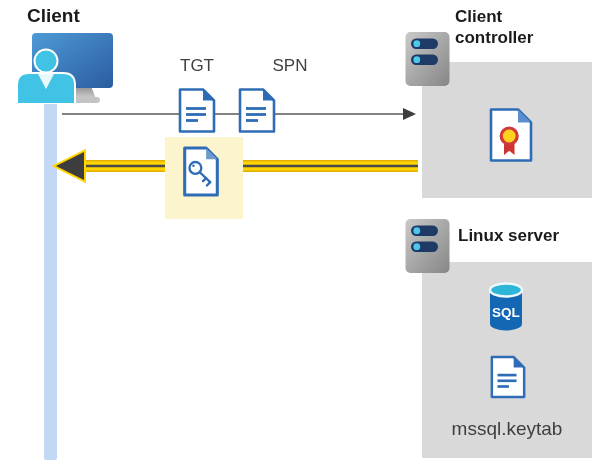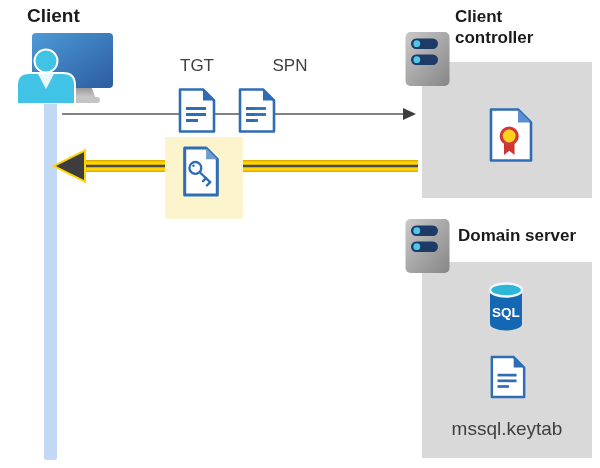--- a/index.html
+++ b/index.html
@@ -1,19 +1,18 @@
 <!DOCTYPE html>
 <html><head>
 <meta charset="utf-8">
 <style>
   html,body{margin:0;padding:0;background:#fff;}
   #canvas{
     position:relative;width:600px;height:468px;background:#ffffff;overflow:hidden;
     font-family:"Liberation Sans",sans-serif;
-    border-radius:22px;
   }
   .abs{position:absolute;}
   .label-bold{font-weight:bold;color:#1b1b1b;}
   #client-label{left:27px;top:5px;font-size:19px;z-index:3;}
   #client-icon{left:13px;top:32px;z-index:3;}
   #client-bar{left:44px;top:98px;width:13px;height:362px;background:#c3d8f5;border-radius:2px;z-index:0;}
   #arrow-layer{left:0;top:0;z-index:1;}
   #tgt-label{left:174px;top:56px;width:46px;text-align:center;font-size:17px;color:#404040;z-index:3;}
   #spn-label{left:234px;top:56px;width:46px;text-align:center;font-size:17px;color:#3f3f3f;z-index:3;margin-left:33px;}
   #tgt-doc{left:177px;top:87px;z-index:3;}
@@ -126,21 +125,21 @@
   </svg>
 
   <svg class="abs" id="cert-icon" width="46" height="56" viewBox="0 0 46 55">
     <path d="M3,2 H30 L43,15 V53 H3 Z" fill="#ffffff" stroke="#2e6db5" stroke-width="2.6" stroke-linejoin="round"></path>
     <path d="M30,2 L43,15 L30,15 Z" fill="#5b8fd0"></path>
     <path d="M16,34 h10.5 v13.5 l-5.2,-4.2 l-5.3,4.2 z" fill="#cf3434"></path>
     <circle cx="21.2" cy="28.5" r="8" fill="#ffd21c" stroke="#d03a3a" stroke-width="3.2"></circle>
   </svg>
 
   <div class="abs" id="linux-box"></div>
-  <div class="abs label-bold" id="linux-label">Domain server</div>
+  <div class="abs label-bold" id="linux-label">Linux server</div>
   <svg class="abs" id="linux-server-icon" width="45" height="56" viewBox="0 0 45 55">
     <defs>
       <linearGradient id="gSrv2" x1="0" y1="0" x2="1" y2="1">
         <stop offset="0" stop-color="#c9c9c9"></stop>
           <stop offset="1" stop-color="#868686"></stop>
       </linearGradient>
     </defs>
     <rect x="0.5" y="0.5" width="44" height="54" rx="5" fill="url(#gSrv2)"></rect>
     <rect x="6" y="7" width="27" height="10.5" rx="5.2" fill="#1e3a66"></rect>
     <circle cx="11.8" cy="12.2" r="3.4" fill="#4ec7ea"></circle>

